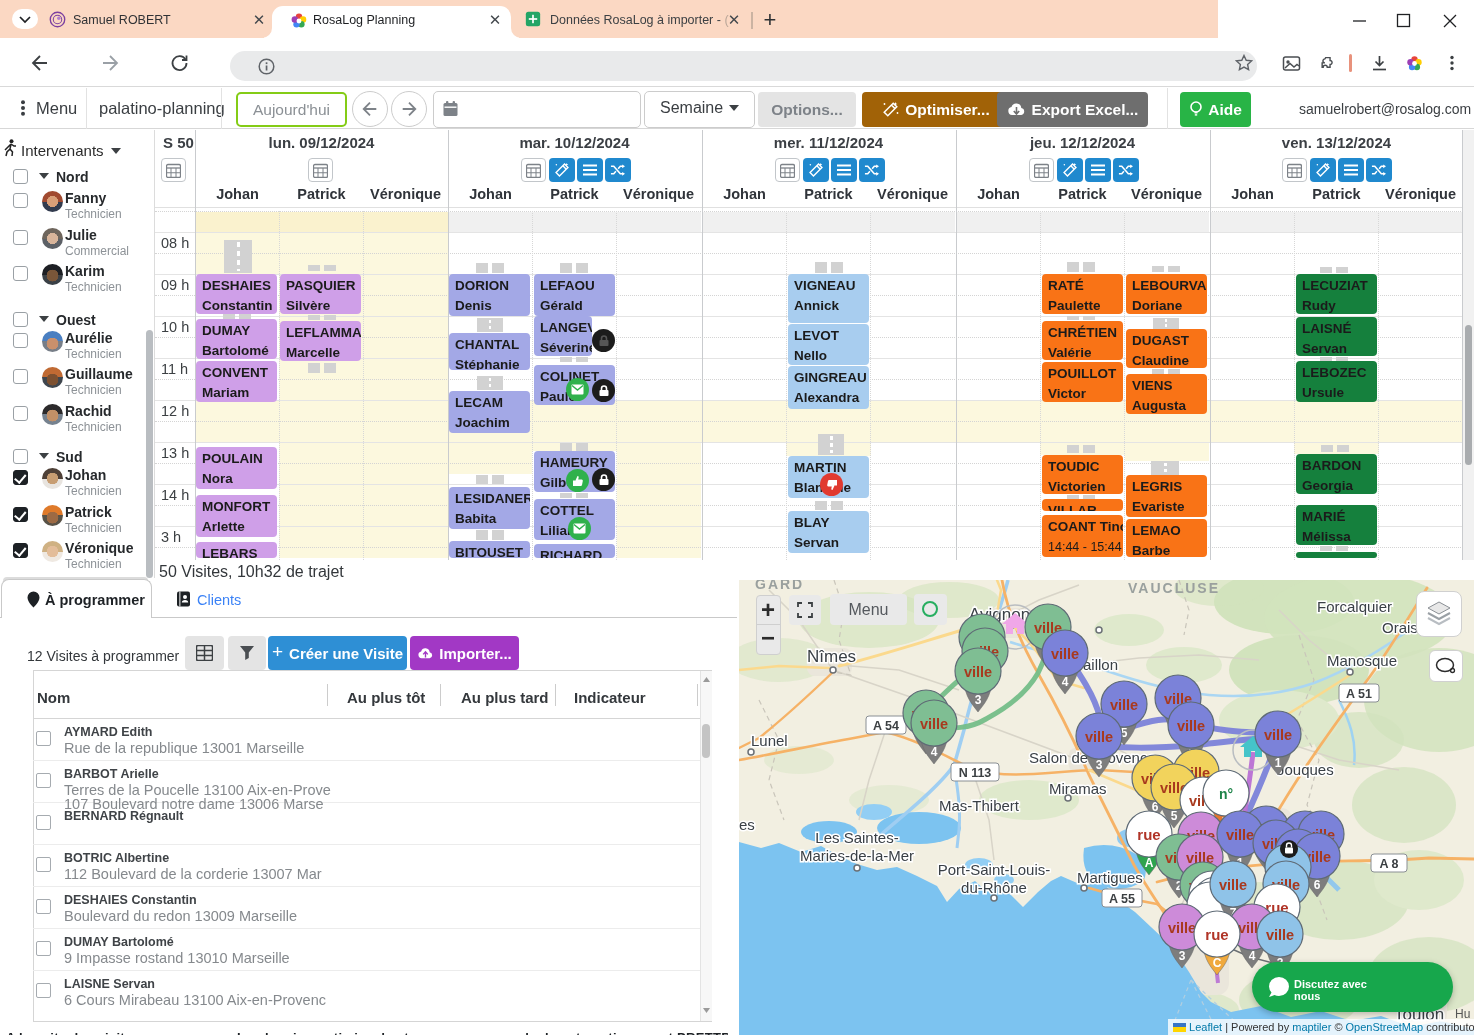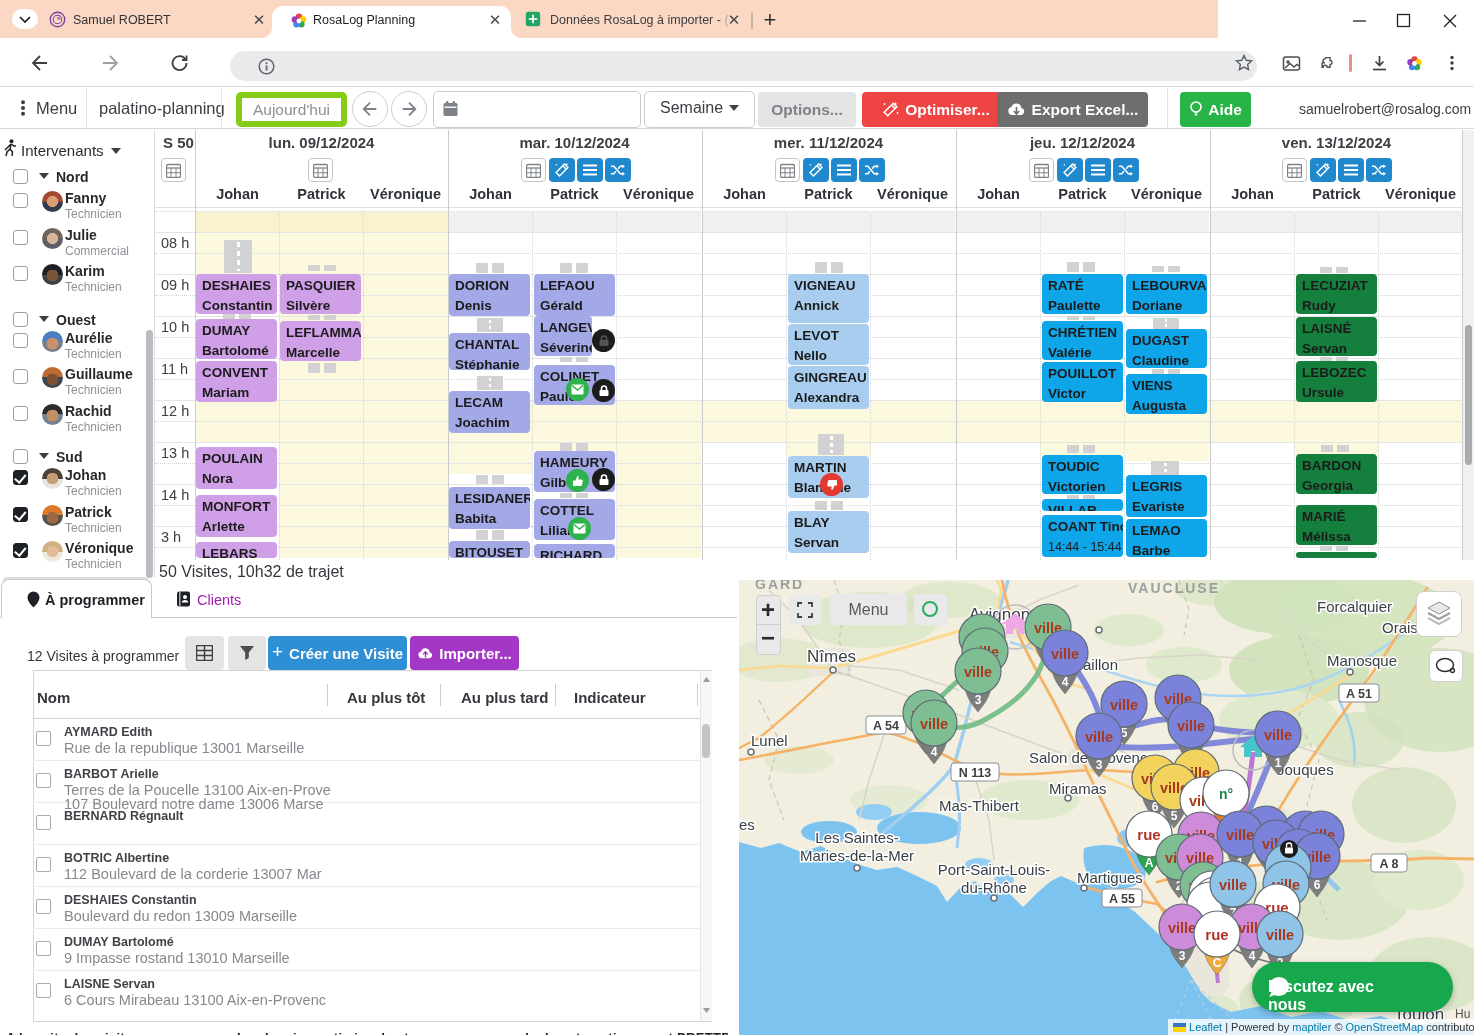--- a/index.html
+++ b/index.html
@@ -30,21 +30,21 @@
 .icobtn{position:absolute;top:28px;width:25px;height:24px;border:1px solid #c2c6ca;border-radius:4px;background:#fff}
 .bluebtn{position:absolute;top:28px;width:26px;height:24px;border-radius:4px;background:#2089ce}
 .ylw{position:absolute;background:#FCF8DE}
 .gry{position:absolute;background:#f0f0f0}
 .hl{position:absolute;left:0;width:1308px;height:1px;background:#e4e4e4}
 .hh{position:absolute;left:0;width:1308px;height:0;border-top:1px dotted #d4d4d4}
 .dayb{position:absolute;top:0;width:1px;height:430px;background:#c9cbce}
 .colb{position:absolute;top:81px;width:0;height:349px;border-left:1px dotted #d7d7d7}
 .hlab{position:absolute;left:6px;font-size:14.5px;color:#3c4043;background:#fff}
 .ev{position:absolute;border-radius:4px;font-weight:700;font-size:13.5px;color:#1b1b1b;line-height:19.5px;padding:2px 0 0 6px;overflow:hidden;white-space:nowrap}
-.vio{background:#CF9FE8}.ind{background:#A3A8E6}.blu{background:#A8CDEF}.grn{background:#0ea5e9}.yel{background:#15803d}
+.vio{background:#CF9FE8}.ind{background:#A3A8E6}.blu{background:#A8CDEF}.grn{background:#f97316}.yel{background:#15803d}
 .sq{position:absolute;background:#d2d2d2}
 .evic{position:absolute;width:23px;height:23px;border-radius:50%;z-index:5;display:flex;align-items:center;justify-content:center}
 
 .tabact{position:absolute;left:1px;top:579px;width:151px;height:39px;background:#fff;border:1px solid #c9c9c9;border-bottom:none;border-radius:8px 8px 0 0;z-index:2}
 #panline{position:absolute;left:0;top:617px;width:737px;height:1px;background:#c9c9c9}
 .pbtn{position:absolute;top:636px;height:34px;border-radius:4px}
 .thsep{position:absolute;top:684px;width:1px;height:22px;background:#ccc}
 .thd{position:absolute;top:689px;font-size:15px;font-weight:700;color:#34383c}
 .rowb{position:absolute;left:33px;width:667px;height:1px;background:#ececec}
 .rname{position:absolute;left:64px;font-size:12.5px;font-weight:700;color:#3f4347}
@@ -150,41 +150,41 @@
 <div id="apptb"></div>
 <svg class="abs" style="left:18px;top:100px" width="10" height="16" viewBox="0 0 10 16">
     <circle cx="5" cy="2.2" r="2" fill="#3a3e42"></circle>
     <circle cx="5" cy="8" r="2" fill="#3a3e42"></circle>
     <circle cx="5" cy="13.8" r="2" fill="#3a3e42"></circle>
   </svg>
 <div class="abs" style="left:36px;top:99px;font-size:16.5px;color:#3a3e42">Menu</div>
 <div class="vsep" style="left:86px"></div>
 <div class="abs" style="left:99px;top:99px;font-size:16.5px;color:#3a3e42">palatino-planning</div>
 <div class="vsep" style="left:221px"></div>
-<div class="abs" style="left:236px;top:92px;width:111px;height:35px;border:6px solid #84cc16;border-radius:5px;font-size:15.5px;color:#8b9095;display:flex;align-items:center;justify-content:center">Aujourd'hui</div>
+<div class="abs" style="left:236px;top:92px;width:111px;height:35px;border:2px solid #84cc16;border-radius:5px;font-size:15.5px;color:#8b9095;display:flex;align-items:center;justify-content:center">Aujourd'hui</div>
 <div class="abs" style="left:352px;top:91px;width:36px;height:36px;border:1px solid #ccc;border-radius:50%"></div>
 <svg class="abs" style="left:361px;top:100px" width="18" height="18" viewBox="0 0 20 20">
     <path d="M10 3 L3 10 L10 17 M3.5 10 H17" stroke="#7d8288" stroke-width="2" fill="none"></path>
   </svg>
 <div class="abs" style="left:391px;top:91px;width:36px;height:36px;border:1px solid #ccc;border-radius:50%"></div>
 <svg class="abs" style="left:400px;top:100px" width="18" height="18" viewBox="0 0 20 20">
     <path d="M10 3 L17 10 L10 17 M3 10 H16.5" stroke="#7d8288" stroke-width="2" fill="none"></path>
   </svg>
 <div class="abs" style="left:433px;top:91px;width:208px;height:37px;border:1px solid #ccc;border-radius:5px"></div>
 <svg class="abs" style="left:443px;top:101px" width="15" height="16" viewBox="0 0 15 16">
     <rect x="0.5" y="2" width="14" height="13" rx="1.5" fill="#7d8288"></rect>
     <rect x="3" y="0" width="2.4" height="4" rx="1" fill="#7d8288"></rect>
     <rect x="9.6" y="0" width="2.4" height="4" rx="1" fill="#7d8288"></rect>
     <rect x="1.5" y="5.5" width="12" height="1.4" fill="#fff"></rect>
   </svg>
 <div class="abs" style="left:644px;top:91px;width:111px;height:37px;border:1px solid #ccc;border-radius:5px;background:#fff"></div>
 <div class="abs" style="left:660px;top:99px;font-size:16px;color:#3a3e42">Semaine</div>
 <div class="caret" style="left:729px;top:105px"></div>
 <div class="tbbtn" style="left:758px;width:98px;background:#e4e4e4;color:#7d8288;font-weight:600;font-size:15.5px">Options...</div>
-<div class="tbbtn" style="left:862px;width:148px;background:#ef4444">
+<div class="tbbtn" style="left:862px;width:148px;background:#a16207">
   <svg width="17" height="17" viewBox="0 0 17 17" style="margin-right:6px">
       <path d="M11.2 2.2 L14.8 5.8 5.8 14.8 2.2 11.2 Z M9.4 4 L13 7.6" stroke="#fff" stroke-width="1.5" fill="none"></path>
       <path d="M13.5 1 l0.6 1.4 1.4 0.6 -1.4 0.6 -0.6 1.4 -0.6 -1.4 -1.4 -0.6 1.4 -0.6 Z" fill="#fff"></path>
       <circle cx="2.5" cy="3" r="0.9" fill="#fff"></circle>
       <circle cx="15.5" cy="12" r="0.9" fill="#fff"></circle>
     </svg>
   Optimiser...</div>
 <div class="tbbtn" style="left:997px;width:151px;background:#6e6e6e">
   <svg width="19" height="15" viewBox="0 0 19 15" style="margin-right:6px">
       <path d="M5 13 a4 4 0 0 1 -0.5 -7.9 a5 5 0 0 1 9.8 1 a3.5 3.5 0 0 1 0 6.9 Z" fill="#fff"></path>
@@ -601,21 +601,21 @@
   <svg class="abs" style="left:27px;top:591px;z-index:3" width="13" height="17" viewBox="0 0 13 17">
       <path d="M6.5 0.5 a6 6 0 0 1 6 6 c0 4.5 -6 10 -6 10 s-6 -5.5 -6 -10 a6 6 0 0 1 6 -6 Z" fill="#1d2125"></path>
     </svg>
   <div class="abs" style="left:45px;top:592px;font-size:14.5px;font-weight:700;color:#1d2125;z-index:3">À programmer</div>
   <svg class="abs" style="left:176px;top:591px" width="15" height="16" viewBox="0 0 15 16">
       <rect x="1" y="0.5" width="13" height="15" rx="2" fill="#1d2125"></rect>
       <rect x="3" y="0.5" width="1.6" height="15" fill="#fff" opacity="0.6"></rect>
       <circle cx="9" cy="6" r="2" fill="#fff"></circle>
       <path d="M5.8 11.5 a3.2 2.6 0 0 1 6.4 0 Z" fill="#fff"></path>
     </svg>
-  <div class="abs" style="left:197px;top:592px;font-size:14.5px;color:#a21caf">Clients</div>
+  <div class="abs" style="left:197px;top:592px;font-size:14.5px;color:#3b82f6">Clients</div>
   <div class="abs" style="left:27px;top:648px;font-size:14px;color:#33373b">12 Visites à programmer</div>
   <div class="pbtn" style="left:185px;width:39px;background:#e4e4e4"></div>
   <svg class="abs" style="left:196px;top:645px" width="17" height="16" viewBox="0 0 17 16">
       <rect x="0.5" y="0.5" width="16" height="15" rx="1.5" fill="none" stroke="#3c4043" stroke-width="1.5"></rect>
       <line x1="0.5" y1="5.5" x2="16.5" y2="5.5" stroke="#3c4043" stroke-width="1.5"></line>
       <line x1="0.5" y1="10.5" x2="16.5" y2="10.5" stroke="#3c4043" stroke-width="1.5"></line>
       <line x1="8.5" y1="0.5" x2="8.5" y2="15.5" stroke="#3c4043" stroke-width="1.5"></line>
     </svg>
   <div class="pbtn" style="left:228px;width:38px;background:#e4e4e4"></div>
   <svg class="abs" style="left:239px;top:645px" width="16" height="16" viewBox="0 0 16 16">
@@ -1089,18 +1089,18 @@
 <div class="abs" style="left:690px;top:70px;width:34px;height:32px;background:#fff;border:1px solid #d0d0d0;border-radius:6px"></div>
 <svg class="abs" style="left:696px;top:77px" width="22" height="18" viewBox="0 0 22 18">
       <ellipse cx="10" cy="8" rx="8.5" ry="6.5" fill="none" stroke="#2c2c2c" stroke-width="1.5"></ellipse>
       <circle cx="17.5" cy="13.5" r="2" fill="none" stroke="#2c2c2c" stroke-width="1.3"></circle>
     </svg>
 
 <div class="abs" style="left:513px;top:382px;width:201px;height:50px;background:#17a74c;border-radius:26px;box-shadow:0 2px 6px rgba(0,0,0,0.25)"></div>
 <svg class="abs" style="left:527px;top:394px" width="26" height="26" viewBox="0 0 26 26">
       <path d="M13,3 a10,9.5 0 0 1 10,9.5 a10,9.5 0 0 1 -10,9.5 a10,9.5 0 0 1 -4.5,-1 L3,23 L5.5,18.5 A10,9.5 0 0 1 3,12.5 A10,9.5 0 0 1 13,3 Z" fill="#fff"></path>
     </svg>
-<div class="abs" style="left:529px;top:398px;font-size:16px;font-weight:700;color:#fff">Discutez avec nous</div>
+<div class="abs" style="left:555px;top:398px;font-size:11px;font-weight:700;color:#fff">Discutez avec nous</div>
 
 <div class="abs" style="left:429px;top:439px;width:306px;height:16px;background:rgba(255,255,255,0.8)"></div>
 <div class="abs" style="left:434px;top:441px;width:300px;font-size:11px;color:#333;white-space:nowrap"><span style="display:inline-block;width:13px;height:9px;background:linear-gradient(#3775c5 50%,#ffd500 50%);vertical-align:-1px"></span> <span style="color:#0078a8">Leaflet</span> | Powered by <span style="color:#0078a8">maptiler</span> © <span style="color:#0078a8">OpenStreetMap</span> contributors</div>
 <div class="abs" style="left:716px;top:427px;font-size:12px;color:#555">Hu</div>
 </div>
 
 </body></html>

